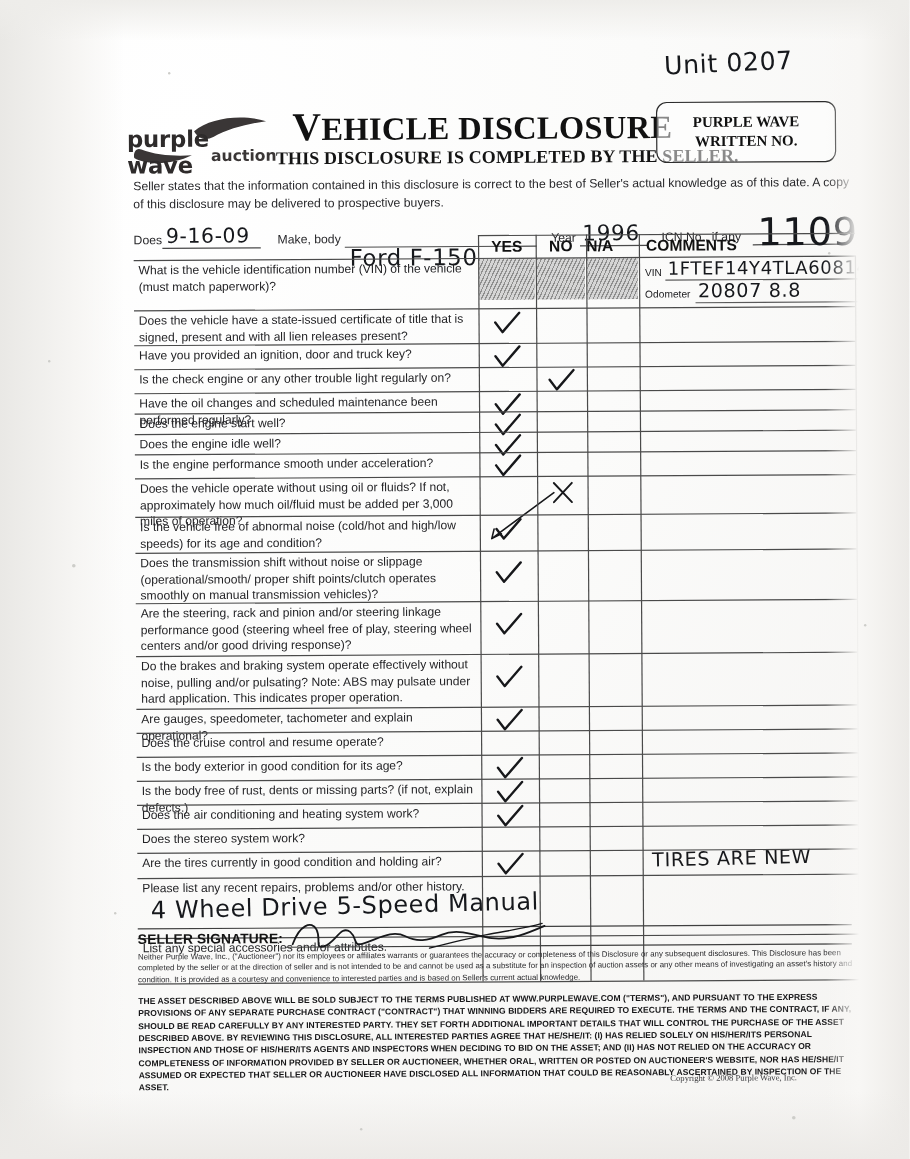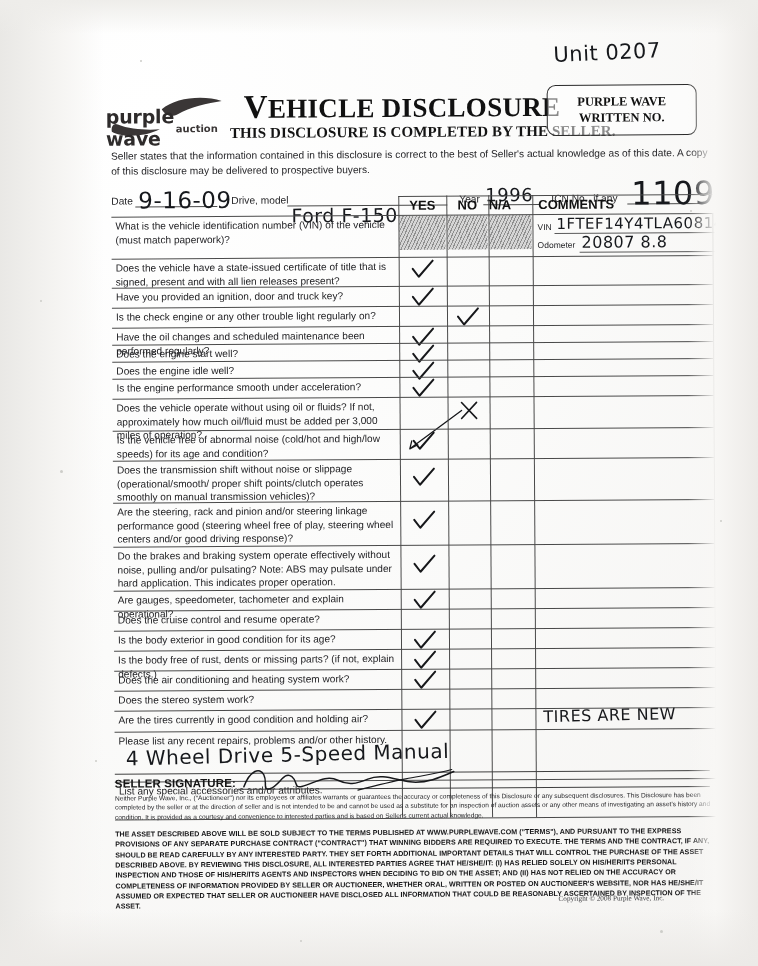--- a/index.html
+++ b/index.html
@@ -76,21 +76,21 @@
   #logo .logo-text {
     position: absolute; left: 2px; top: 12px;
     font-family: "DejaVu Sans", sans-serif;
     font-size: 19px; font-weight: 700;
     color: #2e2b2b;
     letter-spacing: -.2px;
   }
   #logo .logo-sub {
     position: absolute; left: 72px; top: 30px;
     font-family: "DejaVu Sans", sans-serif;
-    font-size: 10px; font-weight: 700;
+    font-size: 13px; font-weight: 700;
     color: #3a3636;
   }
   #logo svg { position: absolute; left: 0; top: 0; }
 
   #main-title {
     position: absolute; left: 246px; top: 88px;
     font-family: "Liberation Serif", serif;
     font-size: 27px;
     font-weight: 700;
     color: #111;
@@ -134,21 +134,21 @@
   #dateline {
     position: absolute; left: 113px; top: 186px;
     width: 600px; height: 22px;
     font-size: 10.2px;
     color: #27272a;
   }
   #dateline .lbl { position: absolute; }
   #dateline .rule {
     position: absolute; border-bottom: 1px solid #4a4a4a; height: 1px;
   }
-  #dateline .hw { position: absolute; font-size: 23px; }
+  #dateline .hw { position: absolute; font-size: 17px; }
 
   
   #table {
     position: absolute;
     left: 113px; top: 196px;
     width: 601px;
   }
   .thead {
     position: absolute; left: 287px; top: 0px;
     width: 314px; height: 19px;
@@ -273,25 +273,25 @@
     <div id="cust-box">
       <div class="cb-inner">
         <div class="cb-line">PURPLE WAVE</div>
         <div class="cb-line">WRITTEN NO.</div>
       </div>
     </div>
 
     <div id="statement">Seller states that the information contained in this disclosure is correct to the best of Seller's actual knowledge as of this date. A copy of this disclosure may be delivered to prospective buyers.</div>
 
     <div id="dateline">
-      <span class="lbl" style="left:0; top:8px;">Date</span>
+      <span class="lbl" style="left:0; top:8px;">Does</span>
       <span class="rule" style="left:24px; top:19px; width:82px;"></span>
       <span class="hw hand" style="left:27px; top:0px;">9-16-09</span>
 
-      <span class="lbl" style="left:120px; top:8px;">Drive, model</span>
+      <span class="lbl" style="left:120px; top:8px;">Make, body</span>
       <span class="rule" style="left:176px; top:19px; width:160px;"></span>
       <span class="hw hand" style="left:180px; top:-2px; font-size:19px;margin-top:20px;">Ford F-150</span>
 
       <span class="lbl" style="left:348px; top:8px;">Year</span>
       <span class="rule" style="left:372px; top:19px; width:56px;"></span>
       <span class="hw hand" style="left:374px; top:-1px; font-size:18px;">1996</span>
 
       <span class="lbl" style="left:440px; top:8px;">ICN No., if any</span>
       <span class="rule" style="left:516px; top:19px; width:78px;"></span>
       <span class="hw hand" style="left:520px; top:-10px; font-size:32px;">1109</span>

